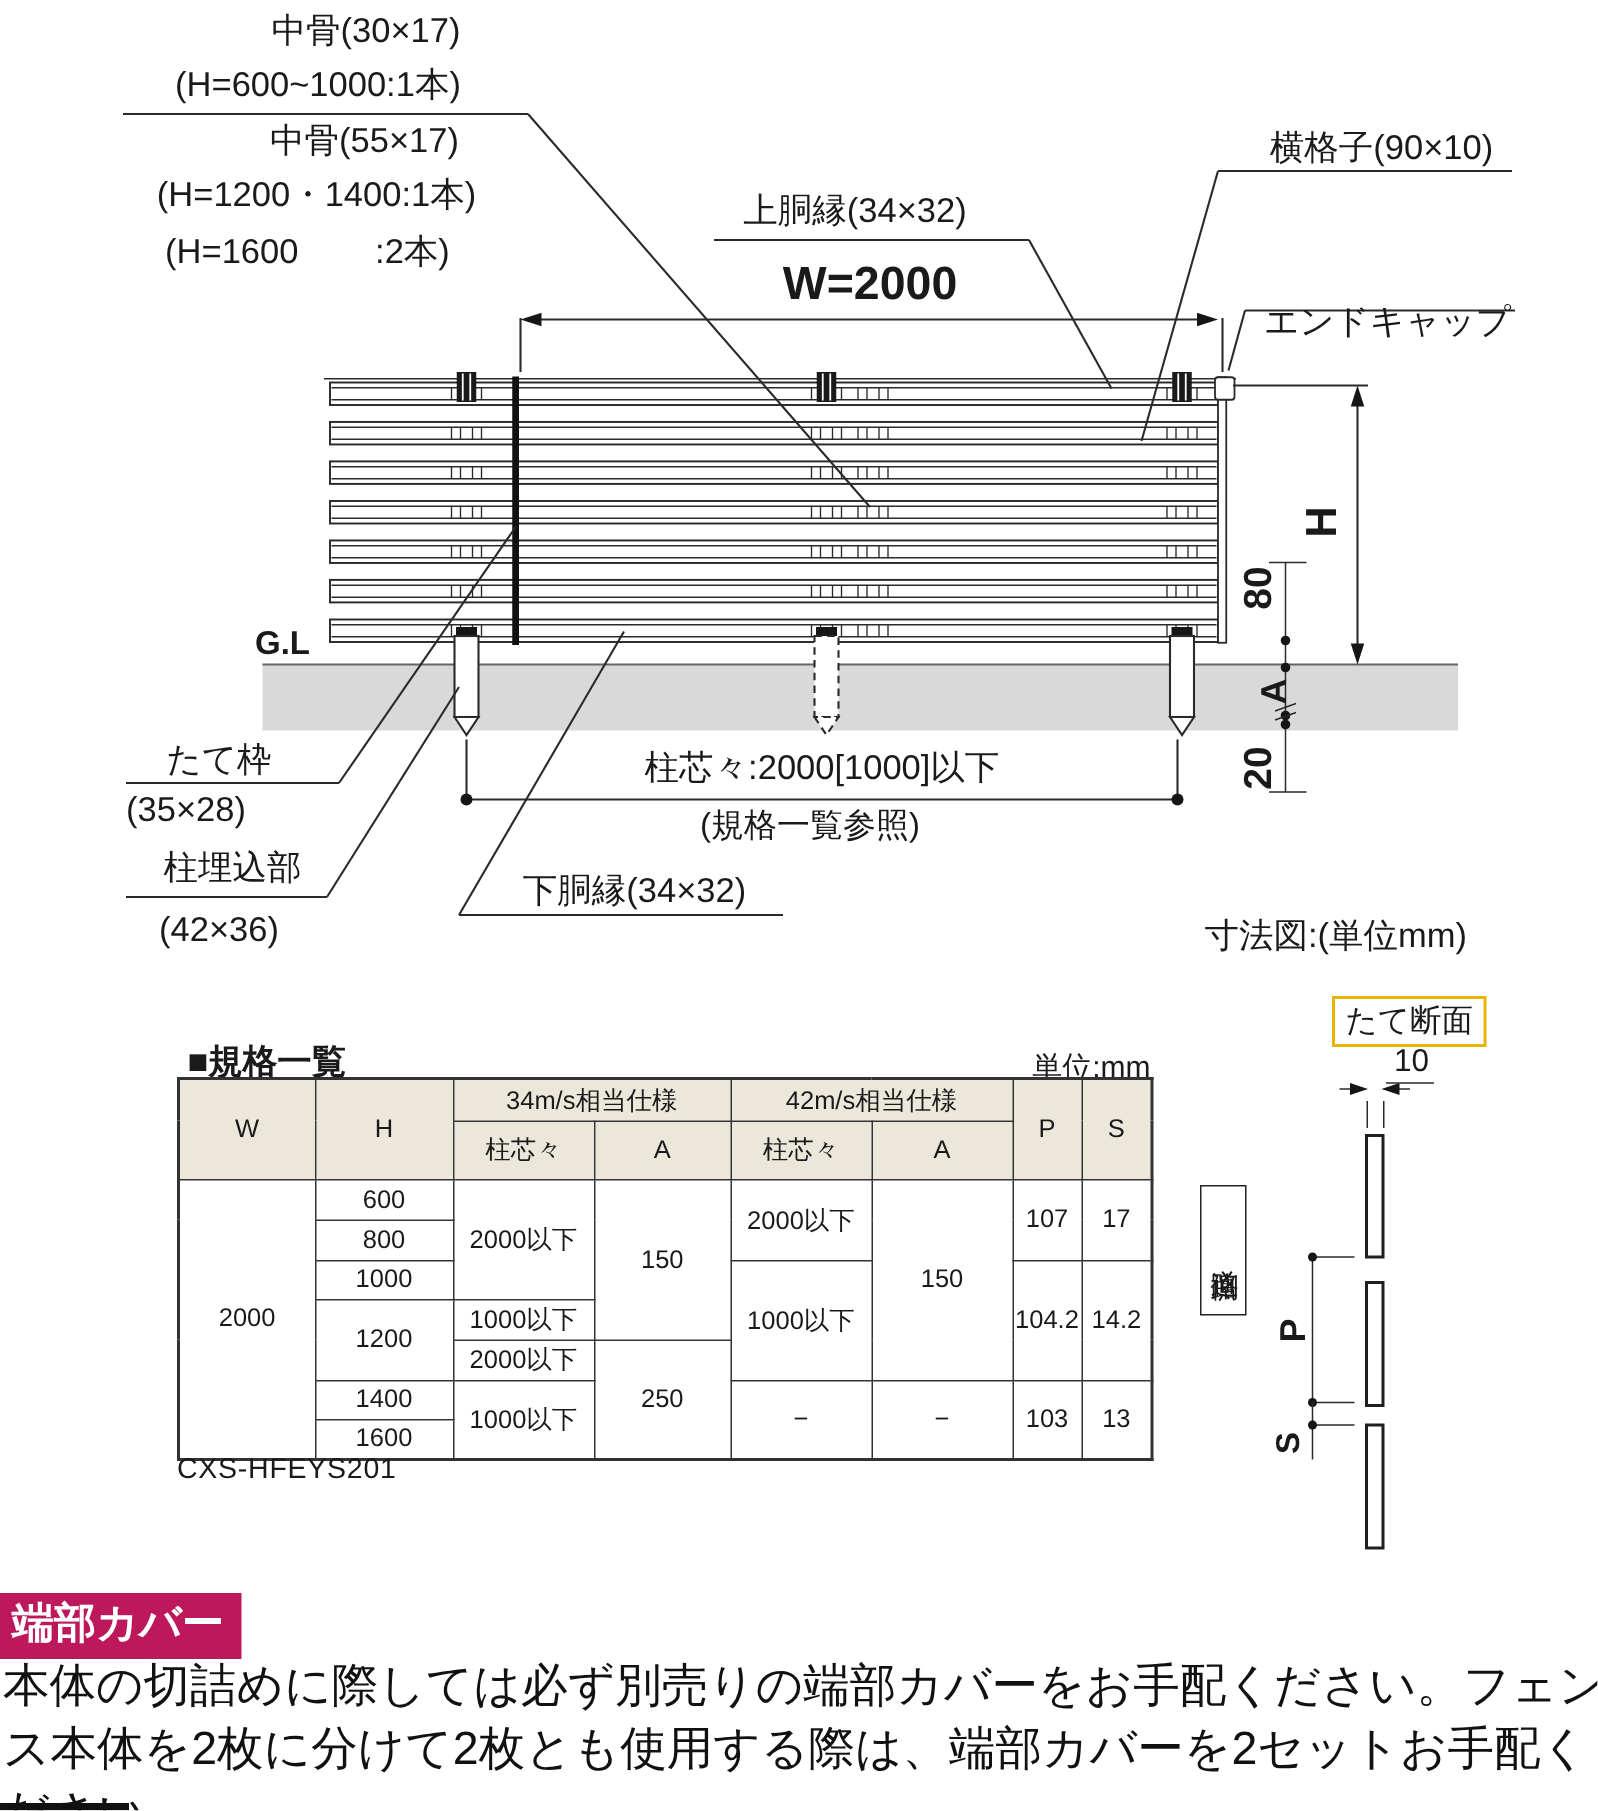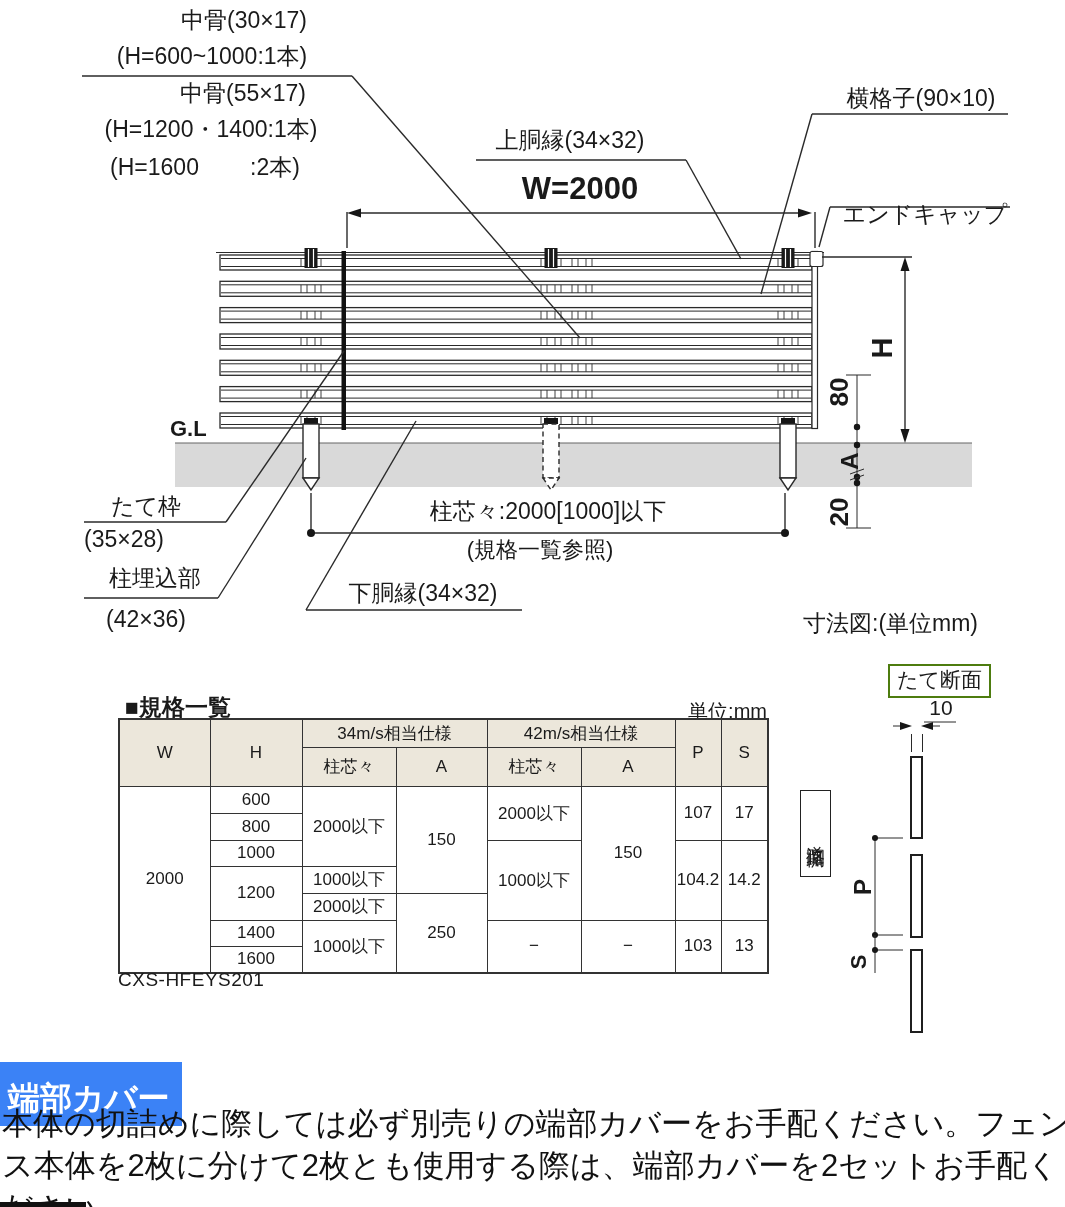--- a/index.html
+++ b/index.html
@@ -19,26 +19,26 @@
   
   #spec-title{position:absolute;left:113px;top:692px;font-size:23px;font-weight:bold;margin-left:12px;}
   #spec-unit{position:absolute;left:767px;top:698px;transform:translateX(-100%);font-size:20px;}
   table.spec{position:absolute;left:118px;top:718px;border-collapse:collapse;table-layout:fixed;
              border:2px solid #333;font-size:17px;}
   table.spec td,table.spec th{border:1px solid #333;text-align:center;vertical-align:middle;
              padding:0;font-weight:normal;color:#1a1a1a;overflow:hidden;}
   table.spec th{background:#ece7db;}
   #model-code{position:absolute;left:118px;top:969px;font-size:19px;letter-spacing:.5px;}
   
-  #cs-title{position:absolute;left:888px;top:664px;border:2px solid #4d7c0f;padding:0 7px 2px 7px;font-size:21px;white-space:nowrap;}
+  #cs-title{position:absolute;left:888px;top:664px;border:2px solid #eab308;padding:0 7px 2px 7px;font-size:21px;white-space:nowrap;}
   #cs-road{position:absolute;left:800px;top:790px;width:29px;height:85px;border:1.5px solid #222;
            writing-mode:vertical-rl;text-orientation:upright;font-size:19px;display:flex;align-items:center;justify-content:center;letter-spacing:2px;}
   
-  #note-badge{position:absolute;left:0;top:1062px;background:#3b82f6;color:#fff;font-size:32px;font-weight:bold;
-              padding:15px 12px 5px 8px;white-space:nowrap;}
+  #note-badge{position:absolute;left:0;top:1062px;background:#be185d;color:#fff;font-size:28px;font-weight:bold;
+              padding:1px 12px 5px 8px;white-space:nowrap;}
   .note-line{position:absolute;left:2px;font-size:31px;white-space:pre;color:#111;}
   #bottom-bar{position:absolute;left:0;top:1202px;width:86px;height:5px;background:#111;}
 </style>
 </head>
 <body>
 
 <div id="page">
 
   <svg id="diagram" width="1065" height="660" viewBox="0 0 1065 660">
 

